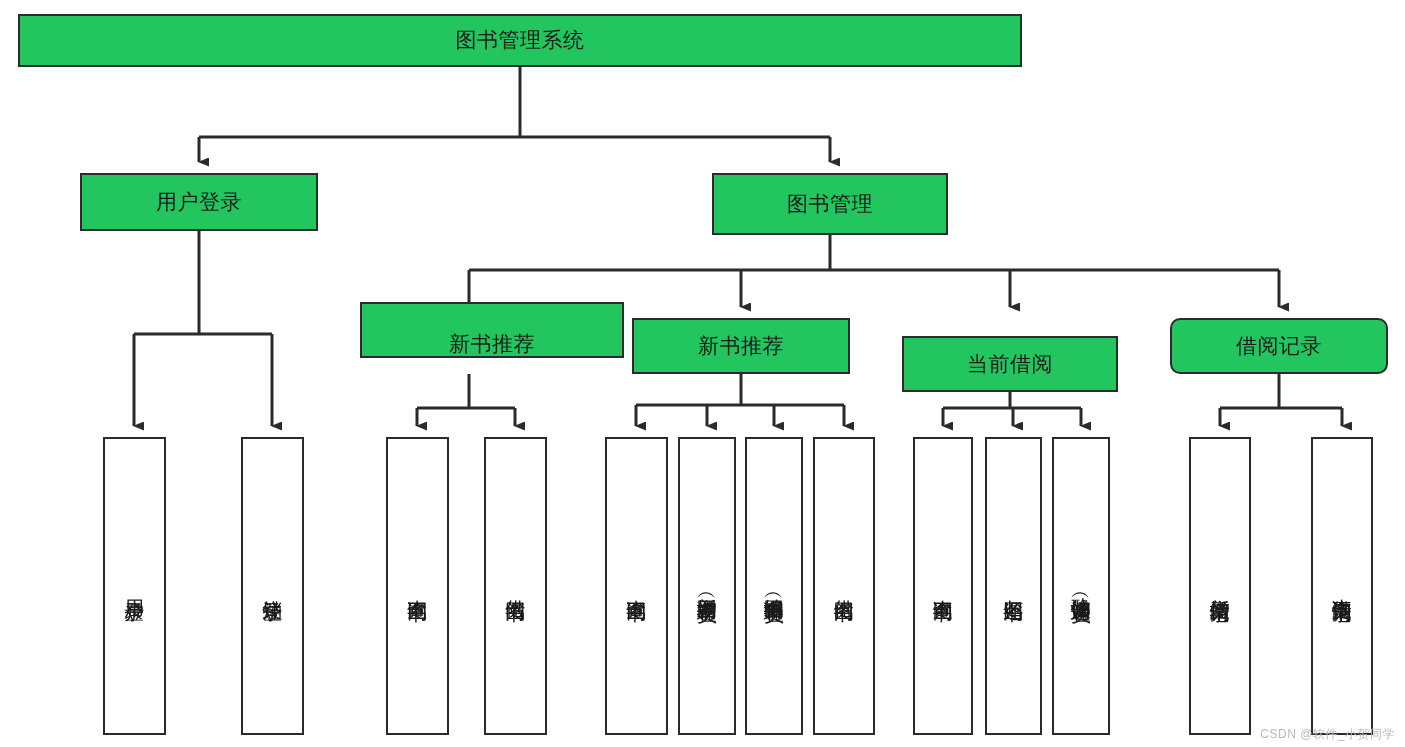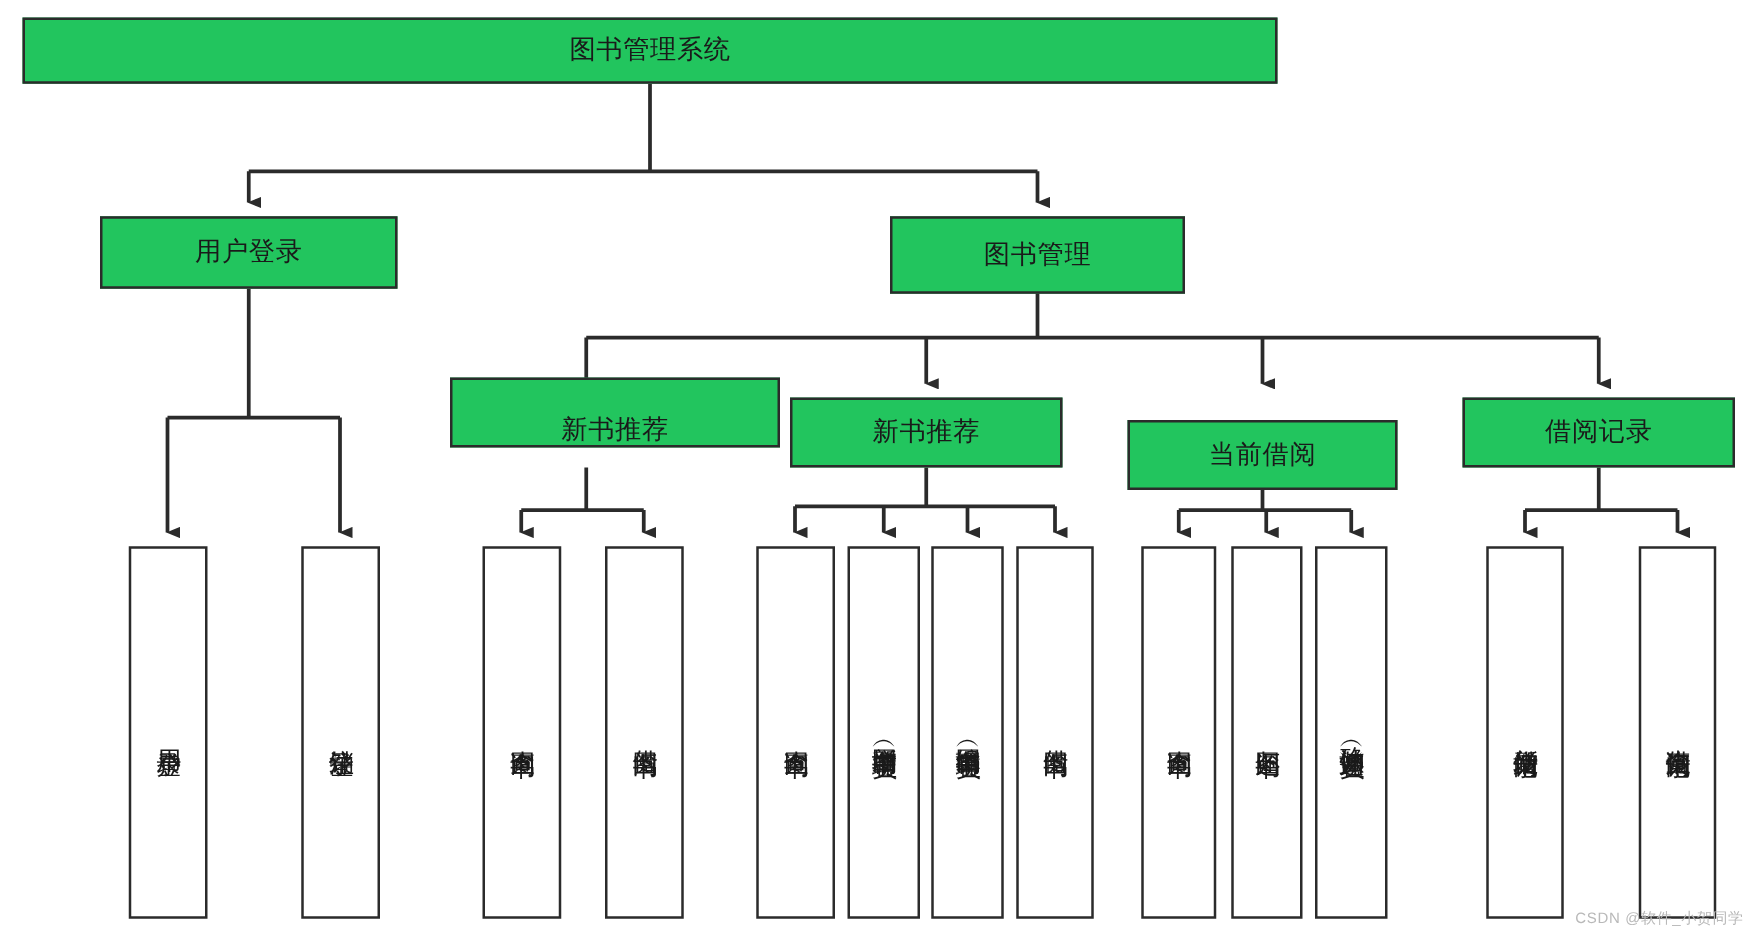--- a/index.html
+++ b/index.html
@@ -135,21 +135,21 @@
 
   <div class="node-box" id="node-l3-0" style="left: 360px; top: 302px; width: 264px; height: 56px; align-items: flex-end;">
     <span class="node-label">新书推荐</span>
   </div>
   <div class="node-box" id="node-l3-1" style="left: 632px; top: 318px; width: 218px; height: 56px;">
     <span class="node-label">新书推荐</span>
   </div>
   <div class="node-box" id="node-l3-2" style="left: 902px; top: 336px; width: 216px; height: 56px;">
     <span class="node-label">当前借阅</span>
   </div>
-  <div class="node-box" id="node-l3-3" style="left: 1170px; top: 318px; width: 218px; height: 56px;">
+  <div class="node-box" id="node-l3-3" style="left: 1170px; top: 318px; width: 218px; height: 56px; border-radius: 10px;">
     <span class="node-label">借阅记录</span>
   </div>
 
   <div class="leaf-box" id="leaf-0" style="left: 103px; top: 437px; width: 63px; height: 298px;">
     <span class="leaf-label">用户登录</span>
   </div>
   <div class="leaf-box" id="leaf-1" style="left: 241px; top: 437px; width: 63px; height: 298px;">
     <span class="leaf-label">注销登录</span>
   </div>
   <div class="leaf-box" id="leaf-2" style="left: 386px; top: 437px; width: 63px; height: 298px;">

